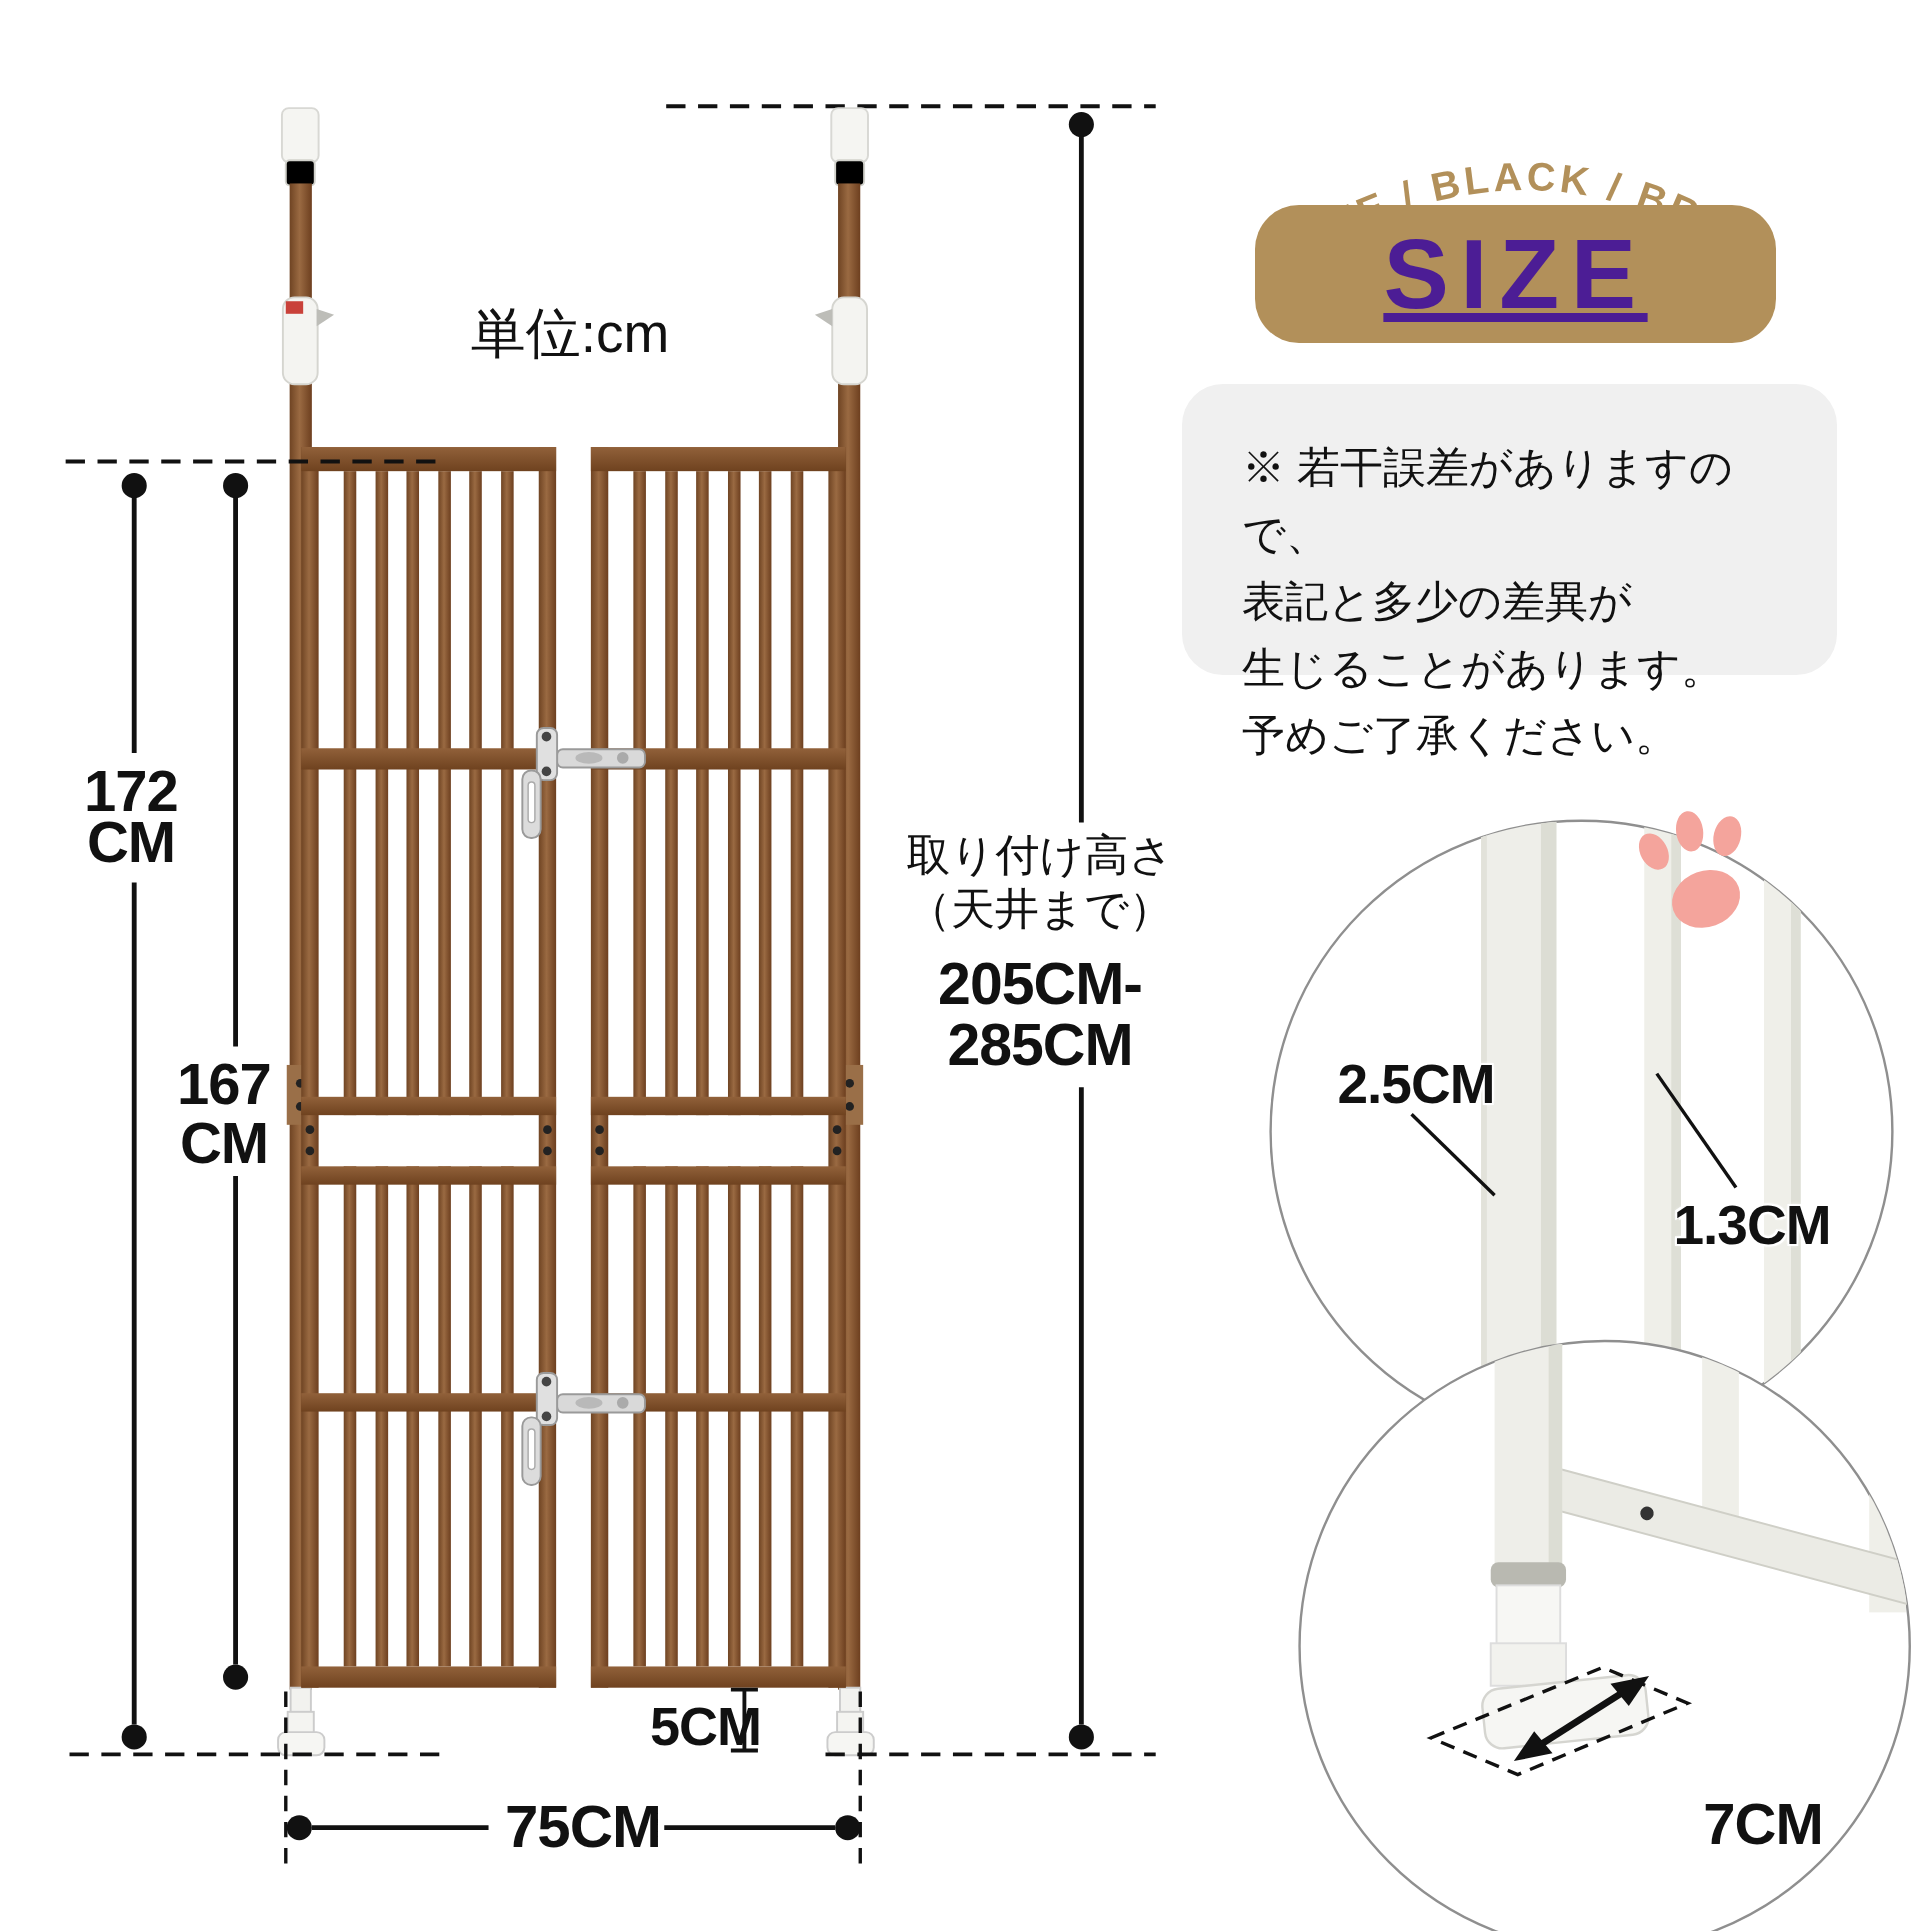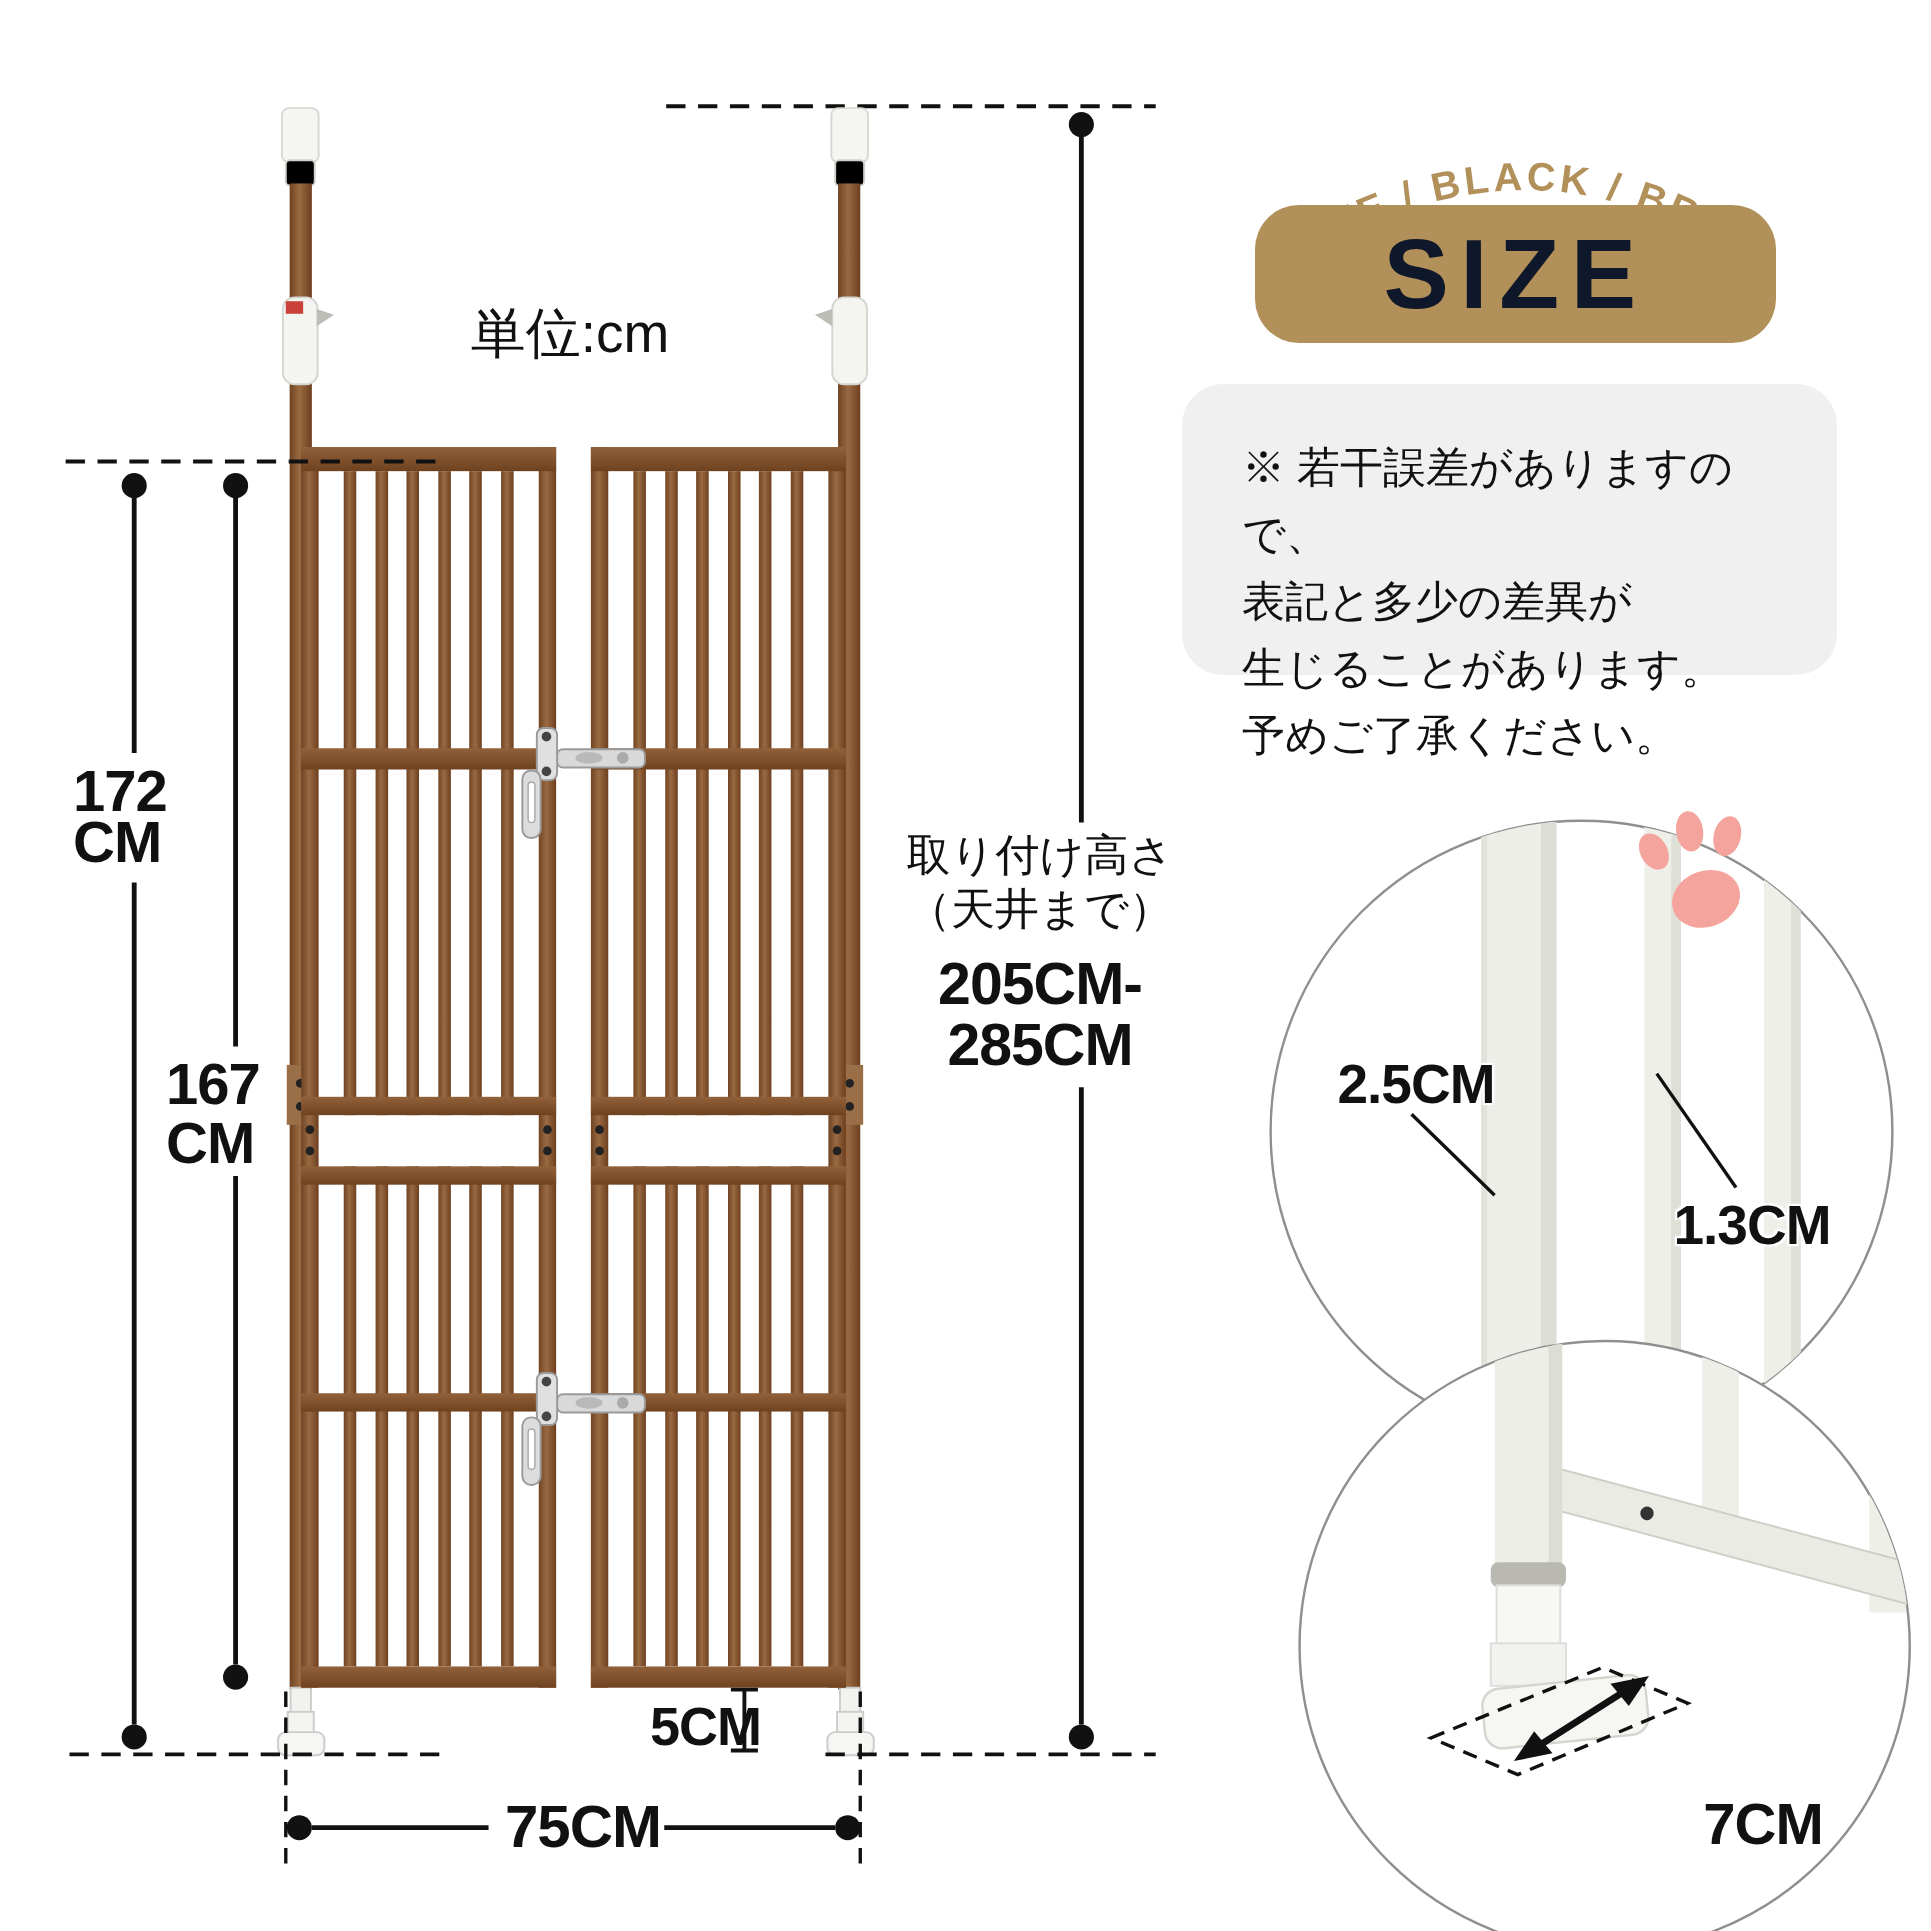--- a/index.html
+++ b/index.html
@@ -1,27 +1,27 @@
 <!DOCTYPE html>
 <html><head>
 <meta charset="utf-8">
 <style>
   html,body{margin:0;padding:0;background:#fff;}
   .canvas{position:relative;width:1931px;height:1931px;background:#fff;overflow:hidden;
           font-family:"Liberation Sans",sans-serif;color:#111;}
   .abs{position:absolute;}
   .lbl{position:absolute;color:#111;white-space:nowrap;}
   .num{font-weight:800;letter-spacing:-1px;}
-  .stack{display:flex;flex-direction:column;align-items:flex-start;line-height:.88;}
+  .stack{display:flex;flex-direction:column;align-items:center;line-height:.88;}
   .center{transform:translateX(-50%);margin-left:8px;}
   .halo{text-shadow:0 0 5.8px #fff,0 0 5.8px #fff,1.9px 1.9px 0 #fff,-1.9px -1.9px 0 #fff,1.9px -1.9px 0 #fff,-1.9px 1.9px 0 #fff;}
   
   .size-badge{left:1255px;top:205px;width:521px;height:138px;background:#b2905a;border-radius:44px;
               display:flex;align-items:center;justify-content:center;}
-  .size-badge span{color:#0f172a;font-size:98px;font-weight:900;letter-spacing:11.6px;}
+  .size-badge span{color:#4c1d95;font-size:98px;font-weight:900;letter-spacing:11.6px;text-decoration:underline;}
   .note-box{left:1182px;top:384px;width:655px;height:291px;background:#f0f0f0;border-radius:41px;
             box-sizing:border-box;padding:50px 39px 0 60px;font-size:43px;line-height:1.56;color:#111;}
   .mount{left:900px;top:828px;width:280px;display:flex;flex-direction:column;align-items:center;}
   .mount .jp{font-size:44px;line-height:1.22;}
   .mount .val{font-size:59px;font-weight:800;line-height:1.02;letter-spacing:-1px;}
   .unit{font-size:55px;}
   .d172,.d167{font-size:58px;}
   .d5{font-size:54px;}
   .d75{font-size:60px;}
   .detail-lbl{font-size:55px;}

